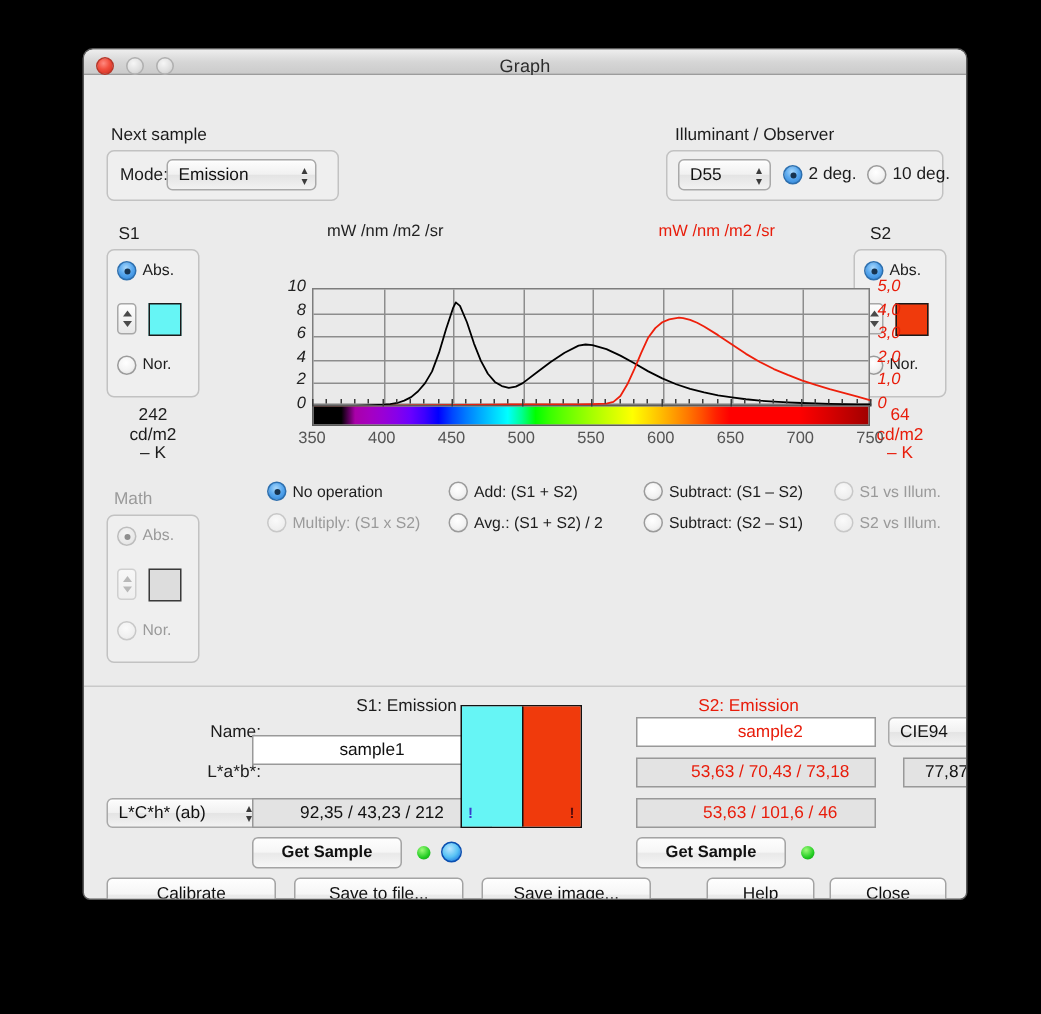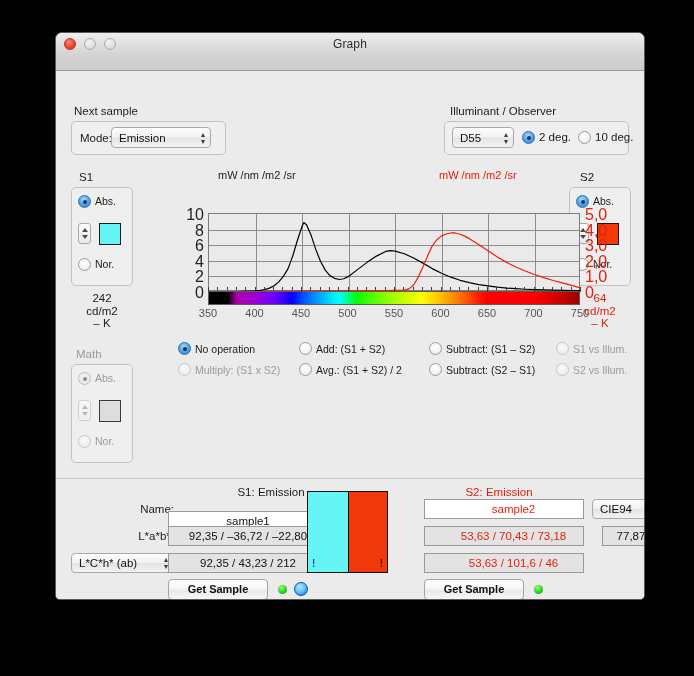--- a/index.html
+++ b/index.html
@@ -22,21 +22,21 @@
     left: 55px; top: 32px;
     width: 590px; height: 568px;
     border-radius: 7px 7px 5px 5px;
     background: #ebebeb;
     box-shadow: 0 6px 22px rgba(0,0,0,0.75);
     overflow: hidden;
     border: 1px solid #5a5a5a;
   }
   #titlebar {
     position: relative;
-    height: 38px;
+    height: 17px;
     background: linear-gradient(to bottom, #eeeeee 0%, #d6d6d6 52%, #cbcbcb 100%);
     border-bottom: 1px solid #9c9c9c;
   }
   #titlebar .title {
     text-align: center;
     font-size: 12px;
     line-height: 23px;
     color: #2c2c2c;
     letter-spacing: 0.1px;
   }
@@ -160,21 +160,21 @@
   #spectrumstrip {
     position: absolute; left: 152px; top: 220px;
     width: 372px; height: 14px;
     border: 1px solid #5c5c5c;
   }
   .tickrow { position: absolute; left: 152px; top: 216px; width: 372px; height: 5px; }
   .tickrow i { position: absolute; top: 0; width: 1px; height: 5px; background: #3a3a3a; }
 
   .axlabel { position: absolute; font-size: 11px; color: #222; }
   .axlabel.r { color: #e81c0a; }
-  .axtick { position: absolute; font-size: 16px; color: #222; text-align: right; }
+  .axtick { position: absolute; font-size: 11px; color: #222; text-align: right; font-style: italic; }
   .axtick.r { color: #e81c0a; text-align: left; }
   .xtick { position: absolute; font-size: 11px; color: #555; text-align: center; }
 
   .bang { position: absolute; font-size: 10px; font-weight: bold; line-height: 1; }
 </style>
 </head>
 <body>
 
 <div id="desktop">
   <div id="window">
@@ -363,23 +363,20 @@
       </div>
       <div class="field red" style="left:368px; top:428px; width:160px; height:20px;">
         <span>sample2</span>
       </div>
       <div class="popup" style="left:536px; top:428px; width:78px; height:20px;">
         <span class="ptext">CIE94</span>
 
       </div>
 
       <div class="label" style="left:55px; top:459px; width:63px; text-align:right;">L*a*b*:</div>
-      <div class="field ro" style="left:112px; top:455px; width:160px; height:20px;">
-        <span>92,35 / –36,72 / –22,80</span>
-      </div>
       <div class="field ro red" style="left:368px; top:455px; width:160px; height:20px;">
         <span>53,63 / 70,43 / 73,18</span>
       </div>
       <div class="field ro" style="left:546px; top:455px; width:58px; height:20px;">
         <span>77,87</span>
       </div>
 
       <div class="popup" style="left:15px; top:482px; width:103px; height:20px;">
         <span class="ptext">L*C*h* (ab)</span>
         <span class="parrows">▴<br>▾</span>

